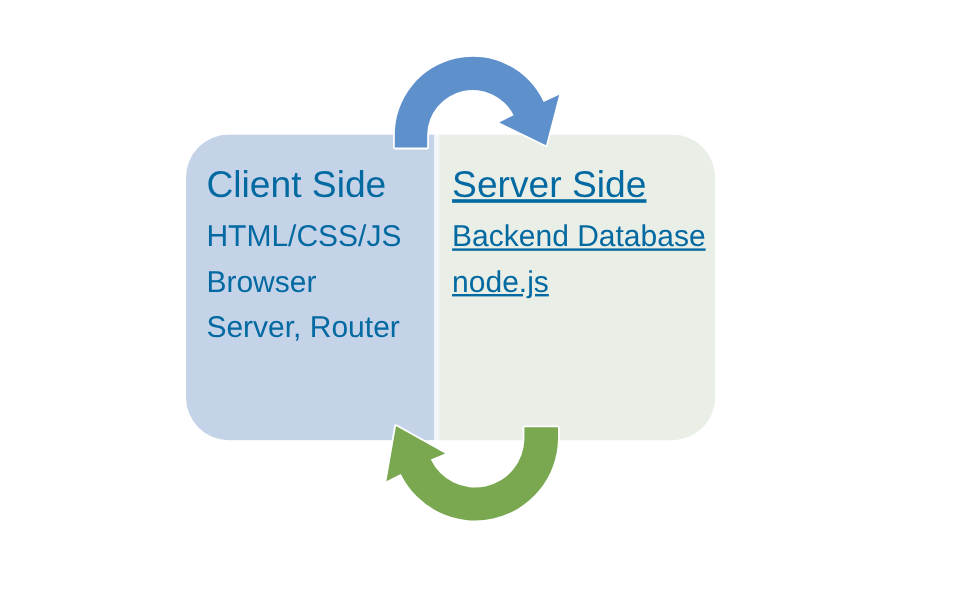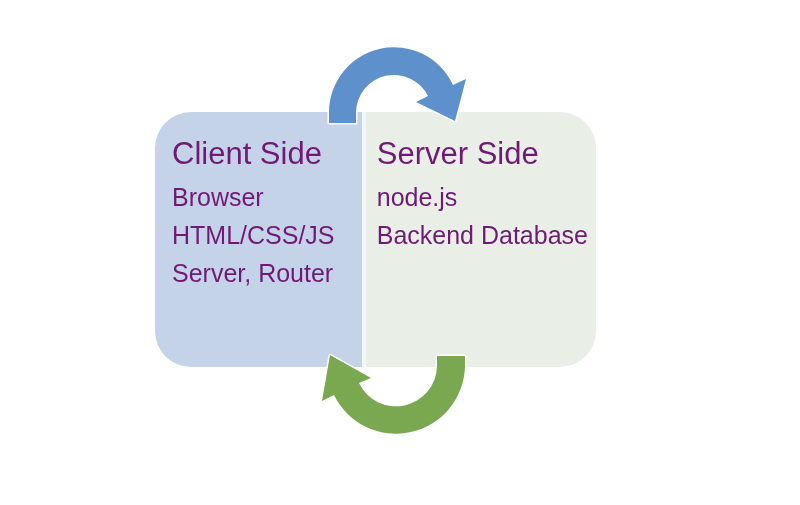--- a/index.html
+++ b/index.html
@@ -21,33 +21,34 @@
     top: 112px;
     width: 441px;
     height: 255px;
     display: flex;
     border-radius: 36px;
     overflow: hidden;
   }
   .panel {
     box-sizing: border-box;
     height: 100%;
-    color: #701a75;
+    color: #0369a1;
   }
   .panel-client {
     width: 208px;
     padding: 23px 8px 0 17px;
   }
   .panel-divider {
     width: 4px;
     height: 100%;
   }
   .panel-server {
     flex: 1;
     padding: 23px 8px 0 11px;
+    text-decoration: underline;
   }
   .panel-title {
     font-size: 31px;
     line-height: 38px;
     font-weight: 400;
     white-space: nowrap;
     margin: 0 0 5px 0;
   }
   .panel-items {
     margin: 0;
@@ -75,33 +76,33 @@
 </head>
 <body>
 
 <div class="canvas">
 
   <div class="box">
 
     <div class="panel panel-client" style="background-color: rgb(197, 211, 232);">
       <div class="panel-title">Client Side</div>
       <div class="panel-items">
+        <div class="panel-item">HTML/CSS/JS</div>
         <div class="panel-item">Browser</div>
-        <div class="panel-item">HTML/CSS/JS</div>
         <div class="panel-item">Server, Router</div>
       </div>
     </div>
 
     <div class="panel-divider" style="background-color: rgb(243, 246, 249);"></div>
 
     <div class="panel panel-server" style="background-color: rgb(233, 238, 231);">
       <div class="panel-title">Server Side</div>
       <div class="panel-items">
+        <div class="panel-item">Backend Database</div>
         <div class="panel-item">node.js</div>
-        <div class="panel-item">Backend Database</div>
       </div>
     </div>
 
   </div>
 
   <svg class="arrows-svg" viewBox="0 0 800 505" xmlns="http://www.w3.org/2000/svg">
 
     <path class="arrow-path" d="M 329 123 L 329 112
              A 65 65 0 0 1 453 85
              L 466 79 L 455 121 L 416 102 L 428 96

